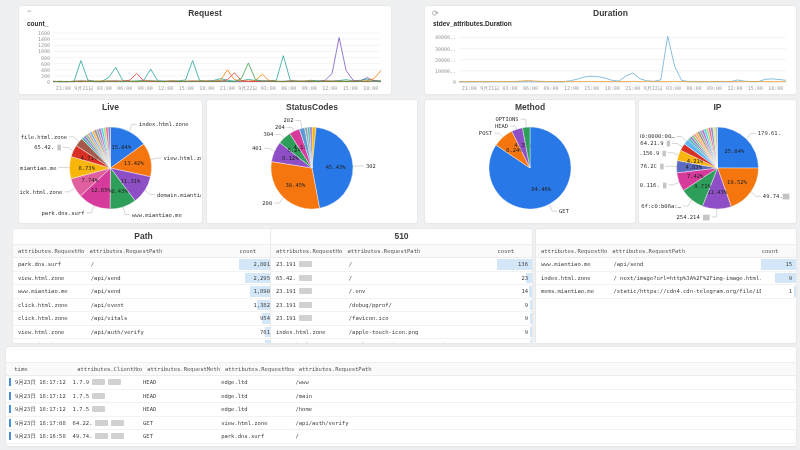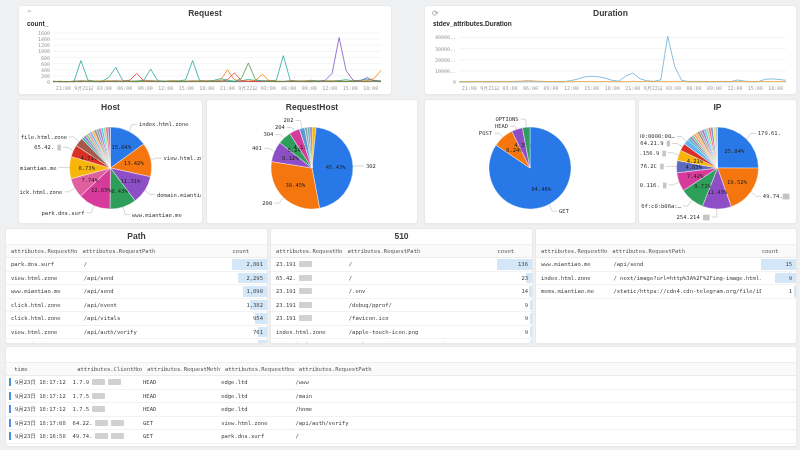--- a/index.html
+++ b/index.html
@@ -103,21 +103,21 @@
           <text x="287.46875" y="61" font-size="5" fill="#9a9a9a" text-anchor="middle">09:00</text>
           <text x="307.90625" y="61" font-size="5" fill="#9a9a9a" text-anchor="middle">12:00</text>
           <text x="328.34375" y="61" font-size="5" fill="#9a9a9a" text-anchor="middle">15:00</text>
           <text x="348.78125" y="61" font-size="5" fill="#9a9a9a" text-anchor="middle">18:00</text>
           <polyline points="32.0,52.8 39.0,52.8 45.9,52.9 52.9,52.7 59.8,52.8 66.8,52.8 73.7,52.7 80.7,52.7 87.7,52.8 94.6,52.8 101.6,52.7 108.5,52.7 115.5,52.8 122.4,52.7 129.4,52.8 136.4,52.8 143.3,51.7 150.3,50.2 157.2,48.0 164.2,47.2 171.1,47.7 178.1,49.1 185.1,51.3 192.0,52.1 199.0,46.9 205.9,44.1 212.9,49.7 219.9,51.9 226.8,52.4 233.8,50.8 240.7,7.3 247.7,37.4 254.6,51.3 261.6,52.6 268.6,52.7 275.5,52.7 282.5,52.8 289.4,52.7 296.4,52.7 303.3,52.8 310.3,51.0 317.3,52.1 324.2,52.6 331.2,52.7 338.1,50.3 345.1,49.9 352.0,50.5 359.0,51.3" fill="none" stroke="#6baed6" stroke-width="0.8"></polyline>
           <polyline points="32.0,52.7 39.0,52.7 45.9,52.6 52.9,52.6 59.8,52.7 66.8,52.5 73.7,52.6 80.7,52.6 87.7,52.4 94.6,52.0 101.6,51.4 108.5,52.1 115.5,52.4 122.4,52.6 129.4,52.5 136.4,52.6 143.3,52.6 150.3,52.6 157.2,52.5 164.2,52.4 171.1,52.6 178.1,52.5 185.1,52.6 192.0,52.6 199.0,52.6 205.9,52.4 212.9,52.5 219.9,52.3 226.8,52.4 233.8,52.5 240.7,52.6 247.7,52.4 254.6,52.5 261.6,52.6 268.6,52.6 275.5,52.6 282.5,52.5 289.4,52.6 296.4,52.4 303.3,52.5 310.3,52.6 317.3,52.6 324.2,52.6 331.2,52.5 338.1,52.4 345.1,52.6 352.0,52.6 359.0,52.6" fill="none" stroke="#e8a33d" stroke-width="0.8"></polyline>
         </svg></div>
   </section>
 
   <section class="panel" style="left:18px;top:99px;width:183px;height:123px">
-    <h3 class="panel-title">Host</h3>
+    <h3 class="panel-title">Live</h3>
     <div class="pie-chart"><svg width="181" height="108">
           <path d="M90.5,54 L90.5,13 A41,41 0 0 1 123.73015983073351,29.984245220607683 Z" fill="#2878e8" stroke="#fff" stroke-width="0.4"></path>
           <text x="101.32251134858979" y="34.82544810132585" font-size="5.5" fill="#222" text-anchor="middle">15.04%</text>
           <path d="M90.5,54 L123.73015983073351,29.984245220607683 A41,41 0 0 1 130.53493924951152,62.843282155847035 Z" fill="#f5750e" stroke="#fff" stroke-width="0.4"></path>
           <text x="113.78591843658559" y="51.177718116422135" font-size="5.5" fill="#222" text-anchor="middle">13.42%</text>
           <path d="M90.5,54 L130.53493924951152,62.843282155847035 A41,41 0 0 1 115.0760083636705,86.81798002480954 Z" fill="#8e4ec6" stroke="#fff" stroke-width="0.4"></path>
           <text x="110.48552561172646" y="68.88670501032074" font-size="5.5" fill="#222" text-anchor="middle">11.31%</text>
           <path d="M90.5,54 L115.0760083636705,86.81798002480954 A41,41 0 0 1 89.98479236478254,94.99676281235645 Z" fill="#2e9e5b" stroke="#fff" stroke-width="0.4"></path>
           <text x="97.8697360540724" y="78.60918818740083" font-size="5.5" fill="#222" text-anchor="middle">10.43%</text>
           <path d="M90.5,54 L89.98479236478254,94.99676281235645 A41,41 0 0 1 60.52426061607557,81.97239797348526 Z" fill="#d63a9b" stroke="#fff" stroke-width="0.4"></path>
@@ -157,21 +157,21 @@
           <polyline points="130.6481352354924,45.68572089038299 136.523472099223,44.06342252753089 141.523472099223,44.06342252753089" fill="none" stroke="#bbb" stroke-width="0.6"></polyline>
           <text x="143.523472099223" y="46.06342252753089" font-size="5.5" fill="#333" text-anchor="start"><tspan>view.html.zone</tspan></text>
           <polyline points="124.95780277883873,76.21845691434609 130.00040806354684,80.55376558055997 135.00040806354684,80.55376558055997" fill="none" stroke="#bbb" stroke-width="0.6"></polyline>
           <text x="137.00040806354684" y="82.55376558055997" font-size="5.5" fill="#333" text-anchor="start"><tspan>domain.miantiao</tspan></text>
           <polyline points="103.20644147253864,92.98135894379453 105.06592071242234,100.58747776209592 110.06592071242234,100.58747776209592" fill="none" stroke="#bbb" stroke-width="0.6"></polyline>
           <text x="112.06592071242234" y="102.58747776209592" font-size="5.5" fill="#333" text-anchor="start"><tspan>www.miantiao.me</tspan></text>
         </svg></div>
   </section>
 
   <section class="panel" style="left:206px;top:99px;width:210px;height:123px">
-    <h3 class="panel-title">RequestHost</h3>
+    <h3 class="panel-title">StatusCodes</h3>
     <div class="pie-chart"><svg width="208" height="108">
           <path d="M104,54 L104,13 A41,41 0 0 1 108.16608903168118,13.21221135952446 Z" fill="#f8b60c" stroke="#fff" stroke-width="0.4"></path>
           <path d="M104,54 L108.16608903168118,13.21221135952446 A41,41 0 0 1 111.55607239105566,94.29771420342755 Z" fill="#2878e8" stroke="#fff" stroke-width="0.4"></path>
           <text x="127.75924504972768" y="55.00668501119206" font-size="5.5" fill="#222" text-anchor="middle">45.43%</text>
           <path d="M104,54 L111.55607239105566,94.29771420342755 A41,41 0 0 1 63.50477803559935,47.58618693335054 Z" fill="#f5750e" stroke="#fff" stroke-width="0.4"></path>
           <text x="87.4243895673495" y="73.05102749939157" font-size="5.5" fill="#222" text-anchor="middle">30.45%</text>
           <path d="M104,54 L63.50477803559935,47.58618693335054 A41,41 0 0 1 71.79403316481549,28.627264628917228 Z" fill="#8e4ec6" stroke="#fff" stroke-width="0.4"></path>
           <text x="82.21155370992386" y="46.47361515240608" font-size="5.5" fill="#222" text-anchor="middle">8.12%</text>
           <path d="M104,54 L71.79403316481549,28.627264628917228 A41,41 0 0 1 81.7274443287948,19.57714038791859 Z" fill="#2e9e5b" stroke="#fff" stroke-width="0.4"></path>
           <text x="87.98471445368864" y="38.42163179159937" font-size="5.5" fill="#222" text-anchor="middle">5.24%</text>
@@ -190,20 +190,21 @@
           <polyline points="66.43371329297216,37.57519853863117 60.93620792121199,34.37035922909579 55.93620792121199,34.37035922909579" fill="none" stroke="#bbb" stroke-width="0.6"></polyline>
           <text x="53.93620792121199" y="36.37035922909579" font-size="5.5" fill="#333" text-anchor="end"><tspan>401</tspan></text>
           <polyline points="75.42136132301636,83.39832327481305 71.2391215166285,89.13458147477658 66.2391215166285,89.13458147477658" fill="none" stroke="#bbb" stroke-width="0.6"></polyline>
           <text x="64.2391215166285" y="91.13458147477658" font-size="5.5" fill="#333" text-anchor="end"><tspan>200</tspan></text>
           <polyline points="144.96421560297875,52.28738795033114 150.95897886195127,51.9532197455177 155.95897886195127,51.9532197455177" fill="none" stroke="#bbb" stroke-width="0.6"></polyline>
           <text x="157.95897886195127" y="53.9532197455177" font-size="5.5" fill="#333" text-anchor="start"><tspan>302</tspan></text>
         </svg></div>
   </section>
 
   <section class="panel" style="left:424px;top:99px;width:210px;height:123px">
+    <h3 class="panel-title">Method</h3>
     <div class="pie-chart"><svg width="208" height="108">
           <path d="M104,54 L104,13 A41,41 0 1 1 70.03188415972514,31.03988009043359 Z" fill="#2878e8" stroke="#fff" stroke-width="0.4"></path>
           <text x="115.1537716078306" y="77.00194702689139" font-size="5.5" fill="#222" text-anchor="middle">84.46%</text>
           <path d="M104,54 L70.03188415972514,31.03988009043359 A41,41 0 0 1 85.84691252740501,17.23771749180535 Z" fill="#f5750e" stroke="#fff" stroke-width="0.4"></path>
           <text x="88.36386389686125" y="38.083536962778595" font-size="5.5" fill="#222" text-anchor="middle">8.24%</text>
           <path d="M104,54 L85.84691252740501,17.23771749180535 A41,41 0 0 1 96.44392760894432,13.702285796572454 Z" fill="#8e4ec6" stroke="#fff" stroke-width="0.4"></path>
           <text x="96.47417772042186" y="33.442287371805506" font-size="5.5" fill="#222" text-anchor="middle">4.35%</text>
           <path d="M104,54 L96.44392760894432,13.702285796572454 A41,41 0 0 1 103.99999999999999,13 Z" fill="#2e9e5b" stroke="#fff" stroke-width="0.4"></path>
           <polyline points="100.20568071589446,13.175948986286713 99.65041447919609,5.210280495806074 94.65041447919609,5.210280495806074" fill="none" stroke="#bbb" stroke-width="0.6"></polyline>
           <text x="92.65041447919609" y="7.210280495806074" font-size="5.5" fill="#333" text-anchor="end"><tspan>OPTIONS</tspan></text>
@@ -263,21 +264,21 @@
           <text x="40.89517471592667" y="94.05753740123014" font-size="5.5" fill="#333" text-anchor="end"><tspan>:c0:19:f4:6f:c0:b06a:…</tspan></text>
           <polyline points="76.79160610699606,94.99387976384224 76.68793870801987,102.99268557142122 71.68793870801987,102.99268557142122" fill="none" stroke="#bbb" stroke-width="0.6"></polyline>
           <text x="69.68793870801987" y="104.99268557142122" font-size="5.5" fill="#333" text-anchor="end"><tspan>254.214 </tspan><tspan fill="#c4c4c4">▇▇</tspan></text>
           <polyline points="106.52778676848136,25.04507649252759 110.77575556386887,19.39533532033785 115.77575556386887,19.39533532033785" fill="none" stroke="#bbb" stroke-width="0.6"></polyline>
           <text x="117.77575556386887" y="21.39533532033785" font-size="5.5" fill="#333" text-anchor="start"><tspan>179.61.</tspan></text>
           <polyline points="110.96990927940453,77.68048084031298 115.86794478370764,82.30106246769111 120.86794478370764,82.30106246769111" fill="none" stroke="#bbb" stroke-width="0.6"></polyline>
           <text x="122.86794478370764" y="84.30106246769111" font-size="5.5" fill="#333" text-anchor="start"><tspan>49.74.</tspan><tspan fill="#c4c4c4">▇▇</tspan></text>
         </svg></div>
   </section>
 
-  <section class="panel" style="left:5px;top:228px;width:261px;height:114px">
+  <section class="panel" style="left:12px;top:228px;width:261px;height:114px">
     <h3 class="panel-title">Path</h3>
     <div class="tbl">
         <div class="t-head">
           <div class="t-cell" style="width: 27%;">attributes.RequestHost</div>
           <div class="t-cell" style="width: 59%;">attributes.RequestPath</div>
           <div class="t-cell" style="width: 14%;">count_</div>
         </div>
         <div class="t-row">
           <div class="t-cell" style="width: 27%;">park.dns.surf</div>
           <div class="t-cell" style="width: 59%;">/</div>

